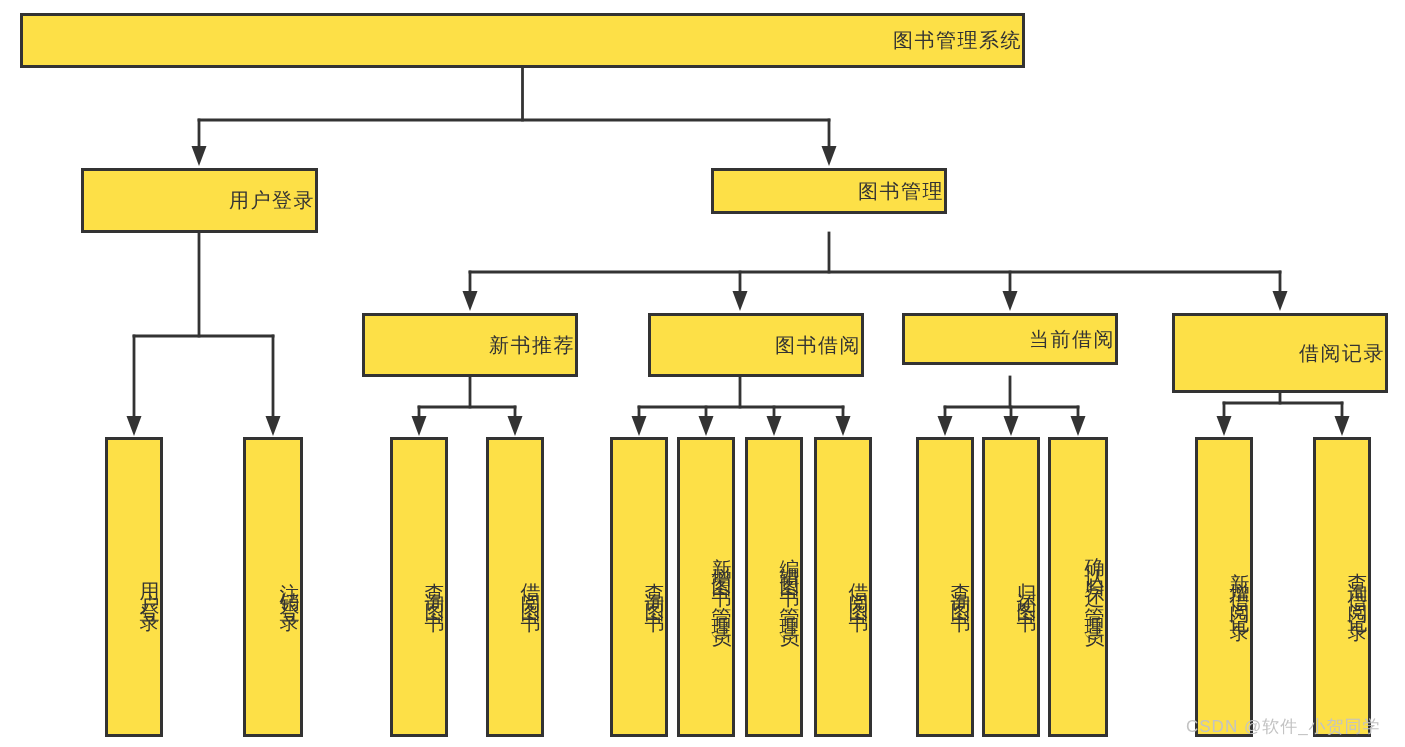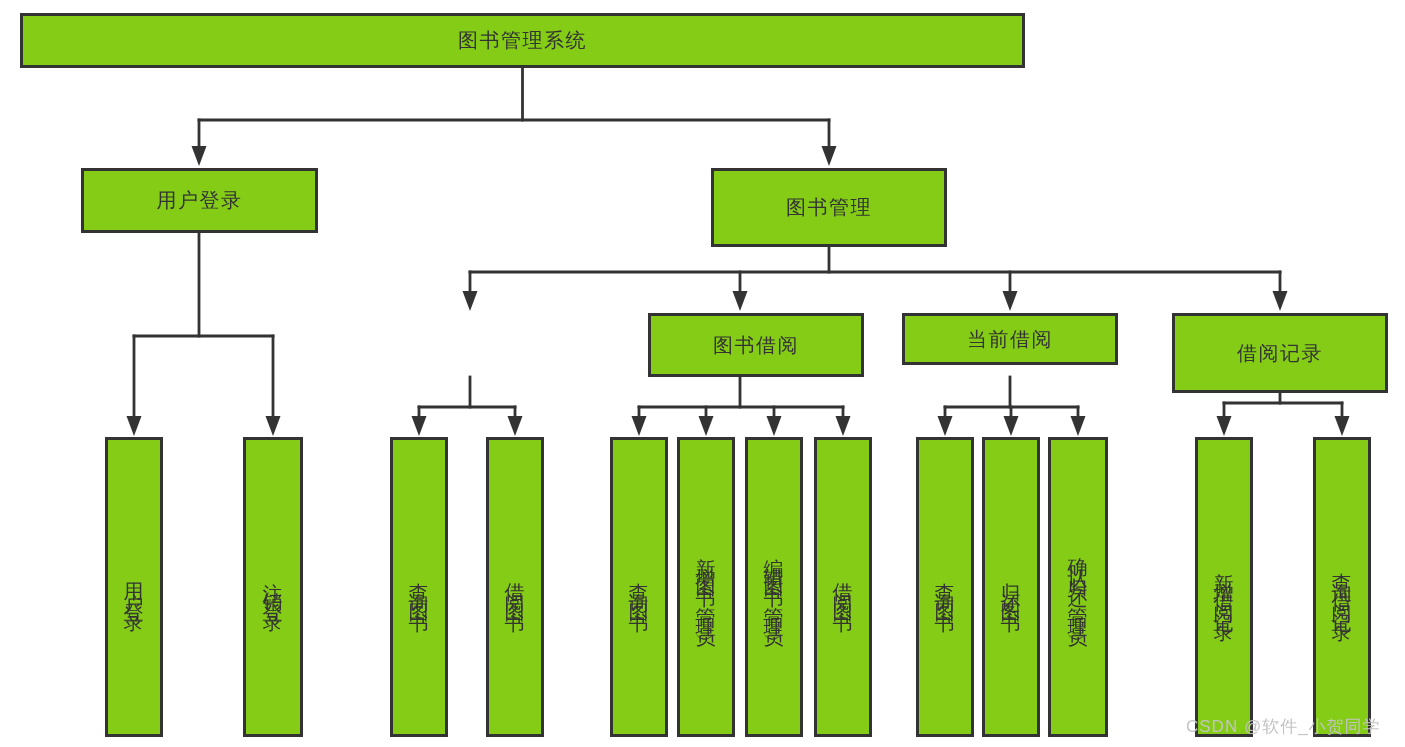--- a/index.html
+++ b/index.html
@@ -13,24 +13,24 @@
   }
   .connectors {
     position: absolute;
     left: 0; top: 0;
     width: 1405px; height: 747px;
   }
   .node {
     position: absolute;
     box-sizing: border-box;
     border: 3px solid #333333;
-    background: #84cc16;
+    background: #fde047;
     display: flex;
     align-items: center;
-    justify-content: center;
+    justify-content: flex-end;
     color: #333333;
   }
   .hnode {
     font-size: 20px;
     letter-spacing: 1.5px;
     white-space: nowrap;
   }
   .vnode .vtext {
     writing-mode: vertical-rl;
     text-orientation: mixed;
@@ -129,24 +129,27 @@
     </g>
   </svg>
 
   <div class="node hnode" style="left:20px; top:13px; width:1005px; height:55px;">
     <span>图书管理系统</span>
   </div>
 
   <div class="node hnode" style="left:81px; top:168px; width:237px; height:65px;">
     <span>用户登录</span>
   </div>
-  <div class="node hnode" style="left:711px; top:168px; width:236px; height:79px;">
+  <div class="node hnode" style="left:711px; top:168px; width:236px; height:46px;">
     <span>图书管理</span>
   </div>
 
+  <div class="node hnode" style="left:362px; top:313px; width:216px; height:64px;">
+    <span>新书推荐</span>
+  </div>
   <div class="node hnode" style="left:632px; top:313px; width:216px; height:64px;margin-left:16px;">
     <span>图书借阅</span>
   </div>
   <div class="node hnode" style="left:902px; top:313px; width:216px; height:52px;">
     <span>当前借阅</span>
   </div>
   <div class="node hnode" style="left:1172px; top:313px; width:216px; height:80px;">
     <span>借阅记录</span>
   </div>
 

